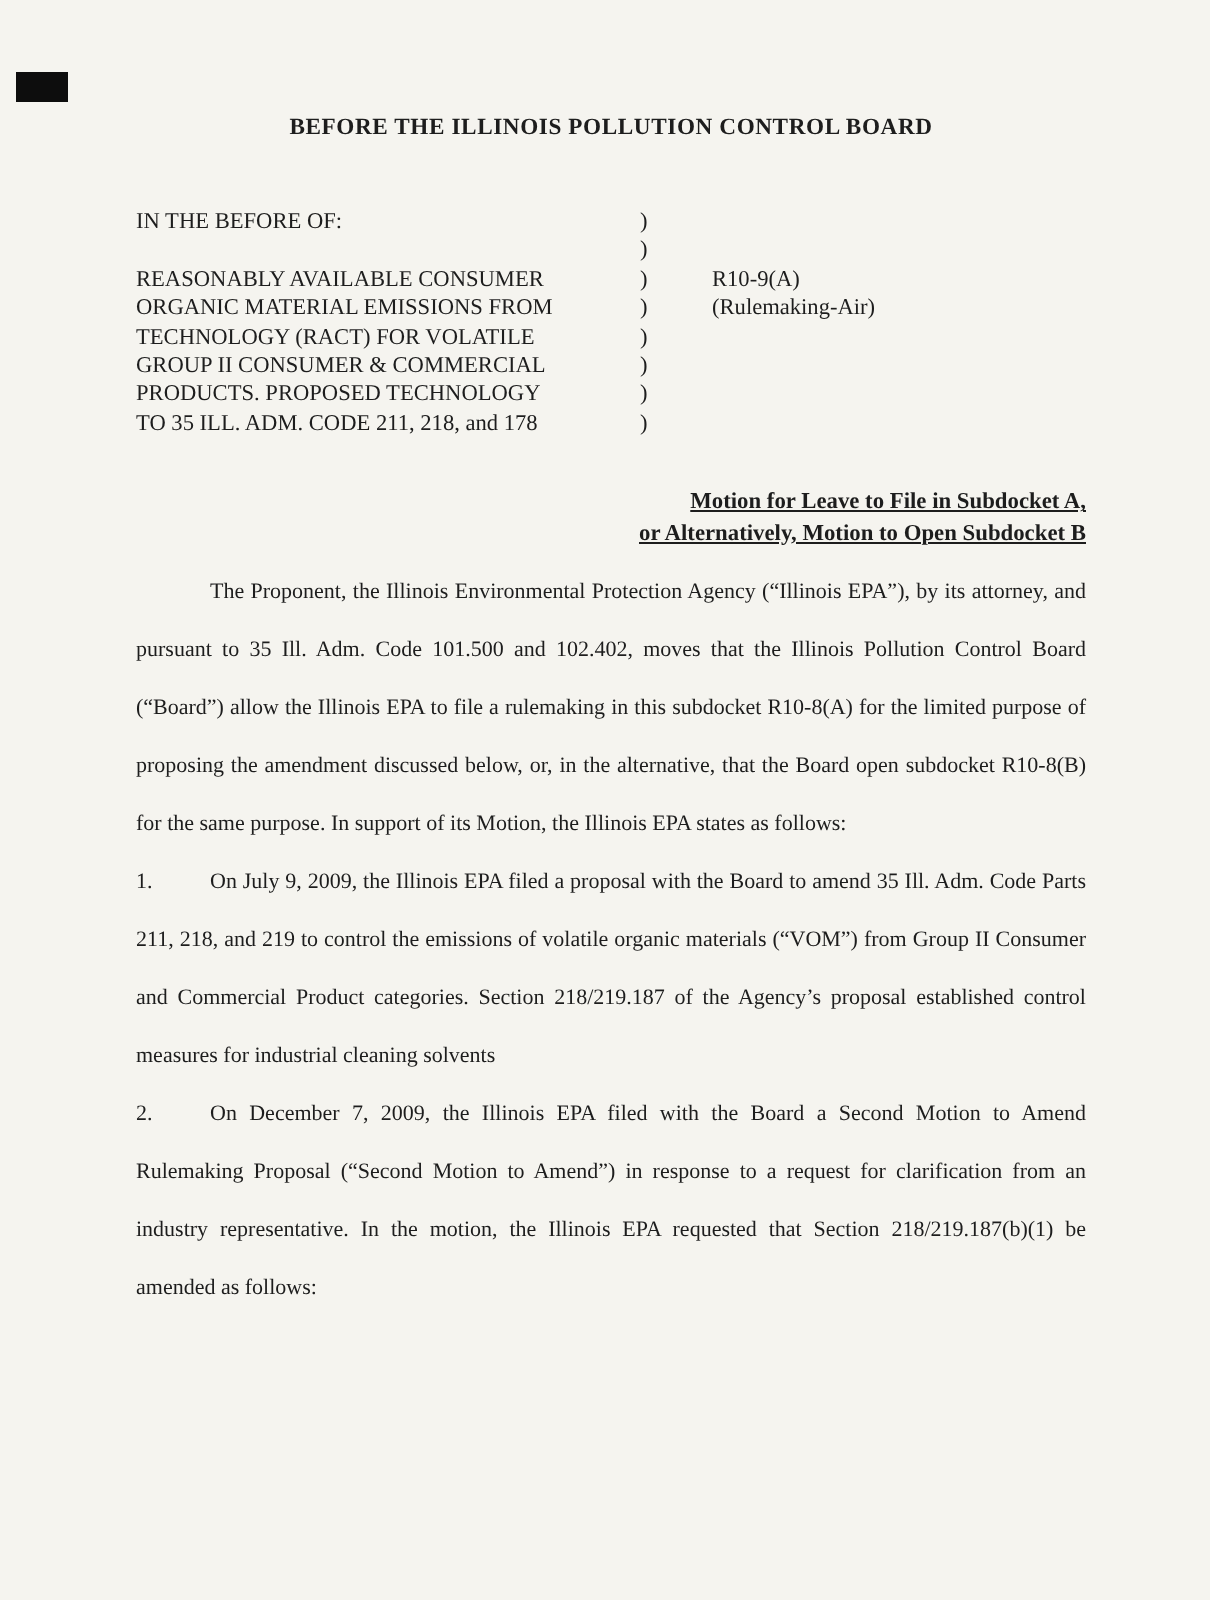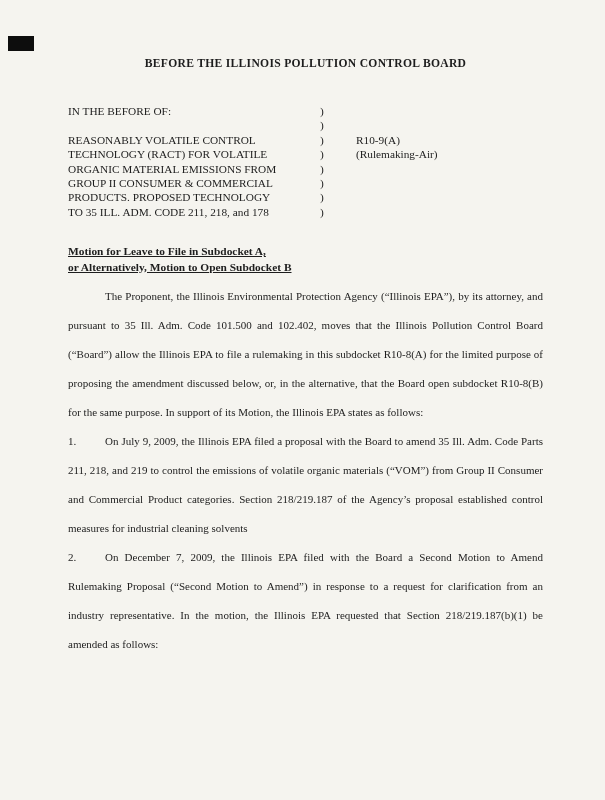--- a/index.html
+++ b/index.html
@@ -38,21 +38,21 @@
     font-size: 11.3px;
     line-height: 14.4px;
   }
   .caption-left { width: 252px; }
   .caption-line { white-space: nowrap; }
   .blank-line { height: 14.4px; }
   .caption-sep { width: 36px; }
   .caption-right { flex: 1; padding-top: 28.8px; }
   .motion-title {
     margin-top: 25px;
-    text-align: left;
+    text-align: right;
     font-weight: bold;
     font-size: 11.4px;
     line-height: 15.5px;
   }
   .underlined { text-decoration: underline; }
   .body-text {
     margin-top: 7px;
     font-size: 11px;
     line-height: 29px;
     text-align: justify;
@@ -77,23 +77,23 @@
 <div class="page">
 
   <div class="scan-artifact"></div>
 
   <div class="court-title">BEFORE THE ILLINOIS POLLUTION CONTROL BOARD</div>
 
   <div class="caption">
     <div class="caption-left">
       <div class="caption-line">IN THE BEFORE OF:</div>
       <div class="blank-line"></div>
-      <div class="caption-line">REASONABLY VOLATILE CONTROL</div>
+      <div class="caption-line">REASONABLY AVAILABLE CONSUMER</div>
+      <div class="caption-line">ORGANIC MATERIAL EMISSIONS FROM</div>
       <div class="caption-line">TECHNOLOGY (RACT) FOR VOLATILE</div>
-      <div class="caption-line">ORGANIC MATERIAL EMISSIONS FROM</div>
       <div class="caption-line">GROUP II CONSUMER &amp; COMMERCIAL</div>
       <div class="caption-line">PRODUCTS. PROPOSED TECHNOLOGY</div>
       <div class="caption-line">TO 35 ILL. ADM. CODE 211, 218, and 178</div>
     </div>
     <div class="caption-sep">
       <div>)</div>
       <div>)</div>
       <div>)</div>
       <div>)</div>
       <div>)</div>

